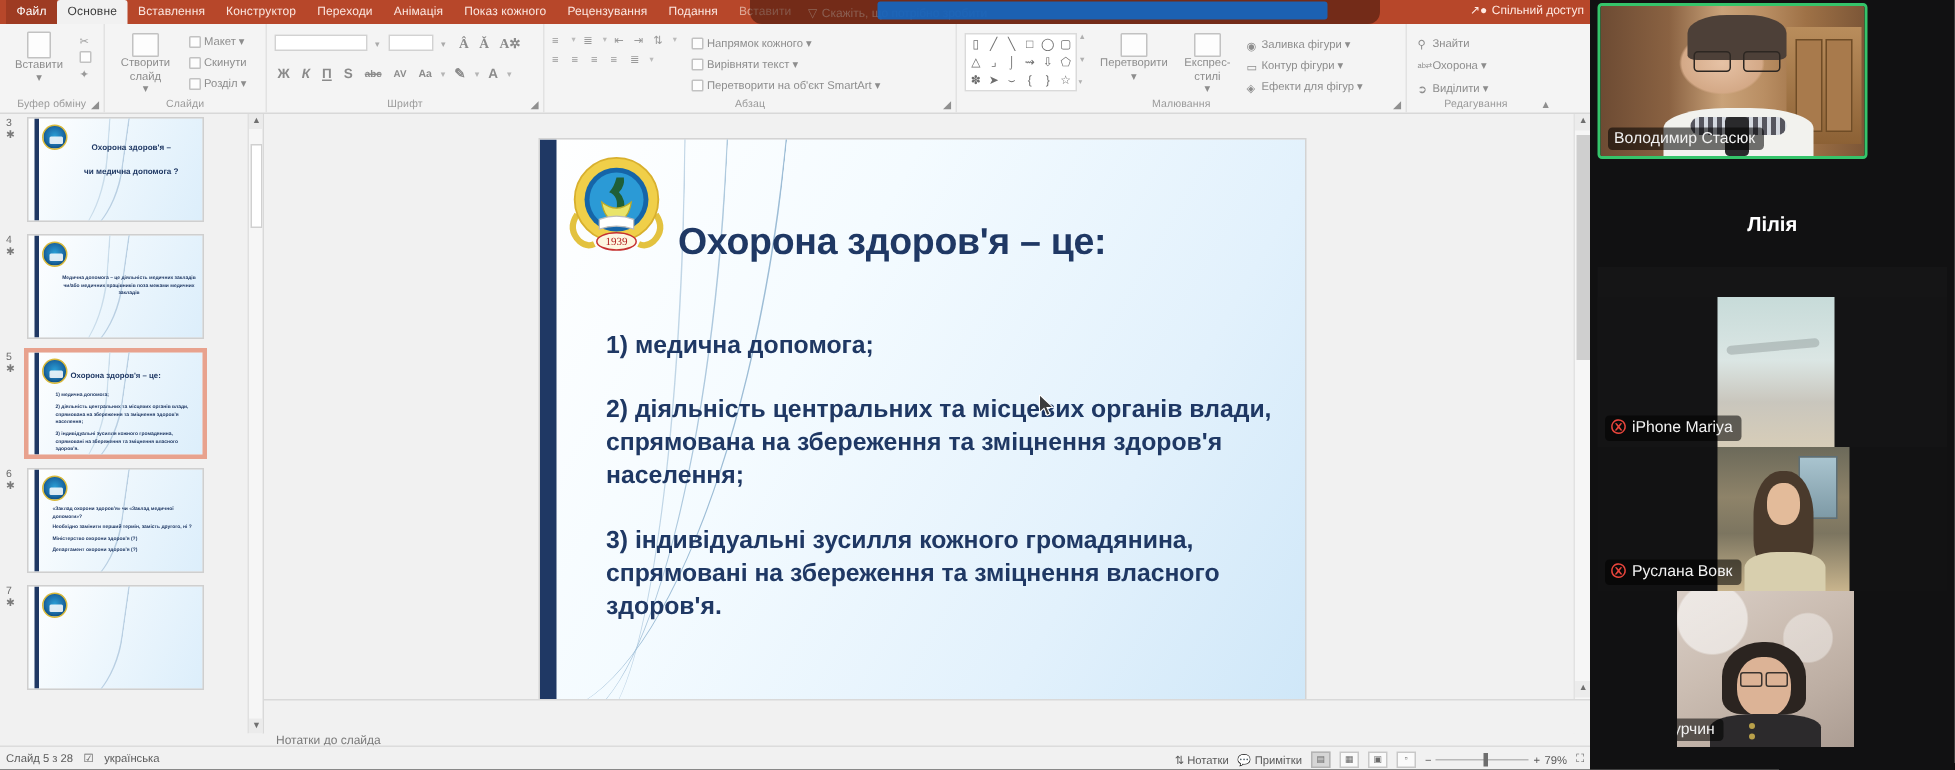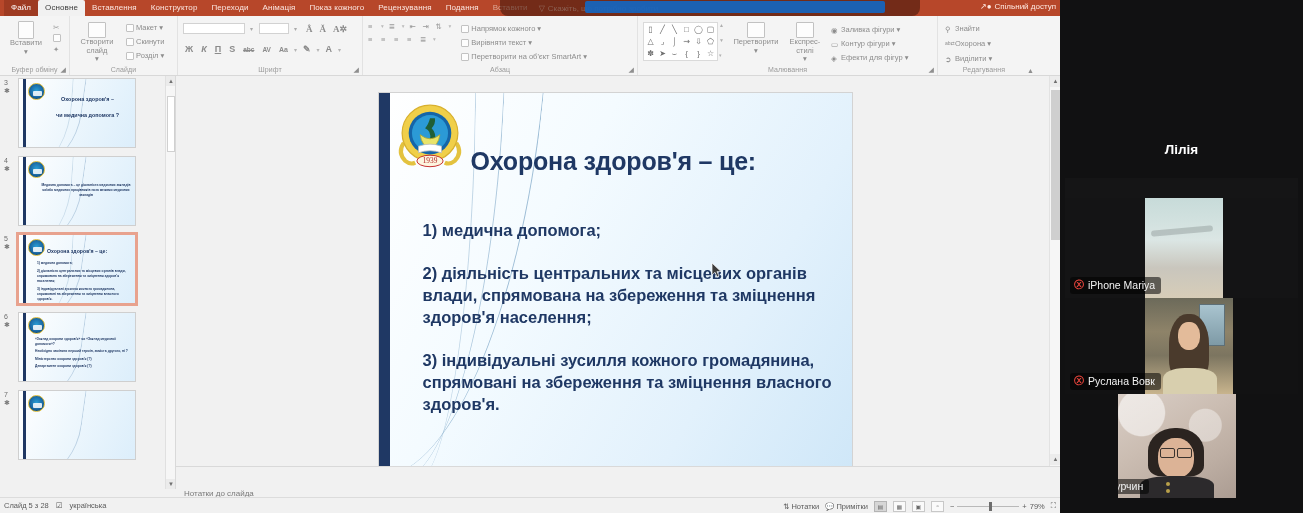--- a/index.html
+++ b/index.html
@@ -218,21 +218,21 @@
 
   
   .slidearea {
     position:relative; flex:1;
     background:#f1f1f1;
     display:flex; align-items:center; justify-content:center;
     overflow:hidden;
   }
   .slide {
     position:relative;
-    width:475px; height:382px;
+    width:512px; height:382px;
     background:linear-gradient(120deg,#ffffff 0%,#f4fbff 35%,#e2f1fc 72%,#cfe7f8 100%);
     border:1px solid #d3d3d3;
     overflow:hidden;
     margin-left:-6px;
   }
   .slide .leftbar {
     position:absolute; left:0; top:0; bottom:0; width:11px;
     background:#1f3864;
   }
   .slide .arc1, .slide .arc2, .slide .arc3 {
@@ -814,20 +814,33 @@
           <span>+</span>
           <span>79%</span>
         </span>
         <span>⛶</span>
       </div>
     </div>
   </div>
 
   <div id="zoompanel">
 
+    <div id="tile-speaker" class="ztile">
+      <div class="vid-speaker">
+        <div class="sp-cab"></div>
+        <div class="sp-hair"></div>
+        <div class="sp-glass"></div>
+        <div class="sp-shirt"></div>
+        <div class="sp-collar"></div>
+        <div class="sp-tie"></div>
+      </div>
+      <div class="nameTag">
+        <span>Володимир Стасюк</span>
+      </div>
+    </div>
 
     <div id="lilia-heading">Лілія</div>
 
     <div id="tile-lilia" class="ztile">
       <div class="nameTag">
         <span class="muteicon">ⓧ</span>
         <span>Лілія</span>
       </div>
     </div>
 

